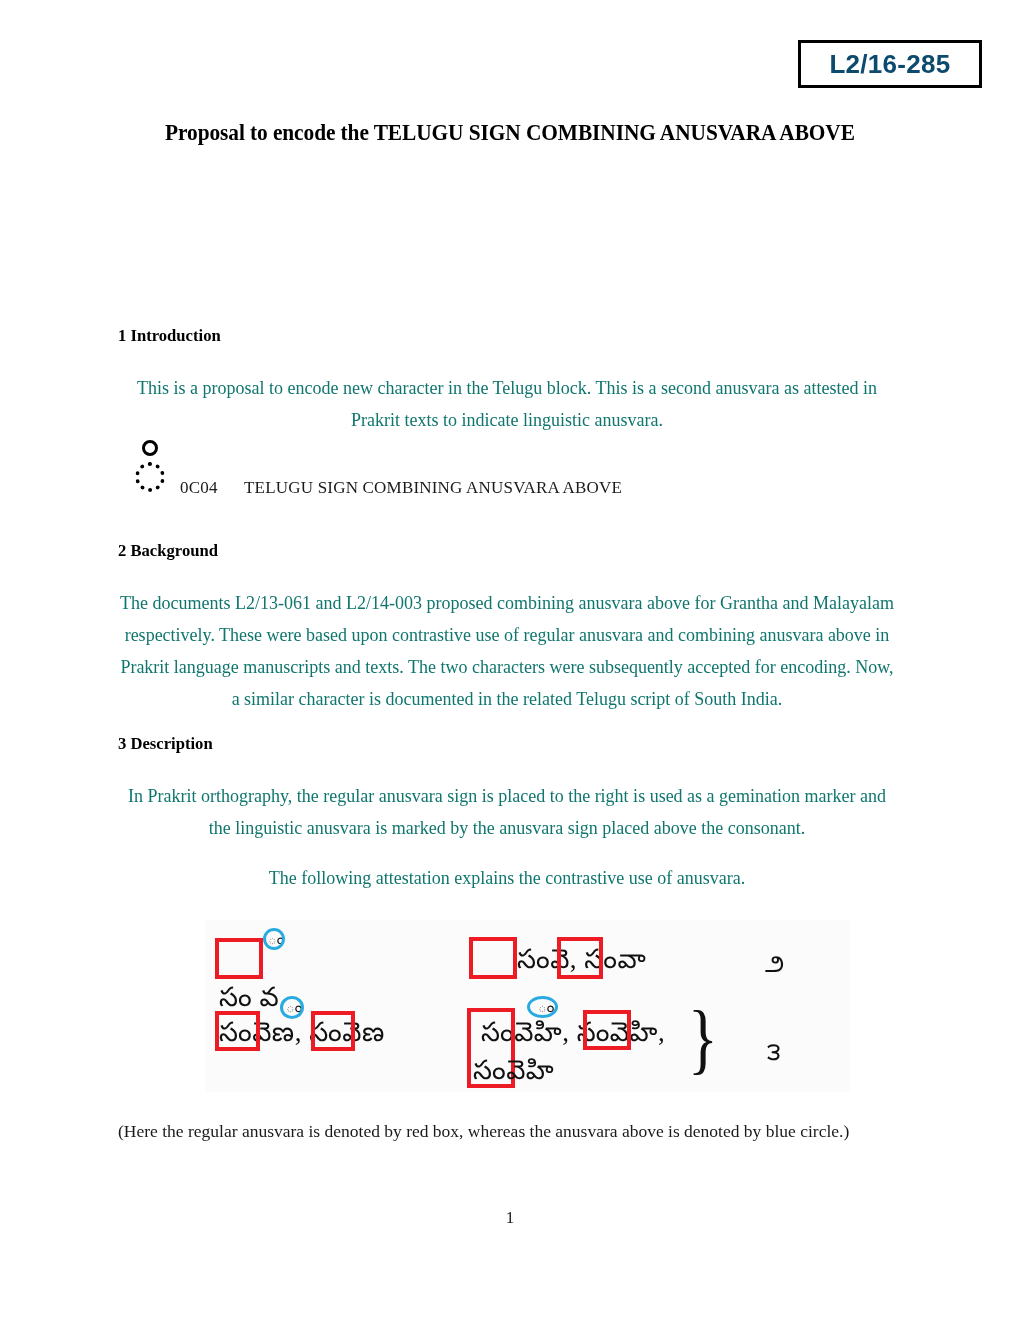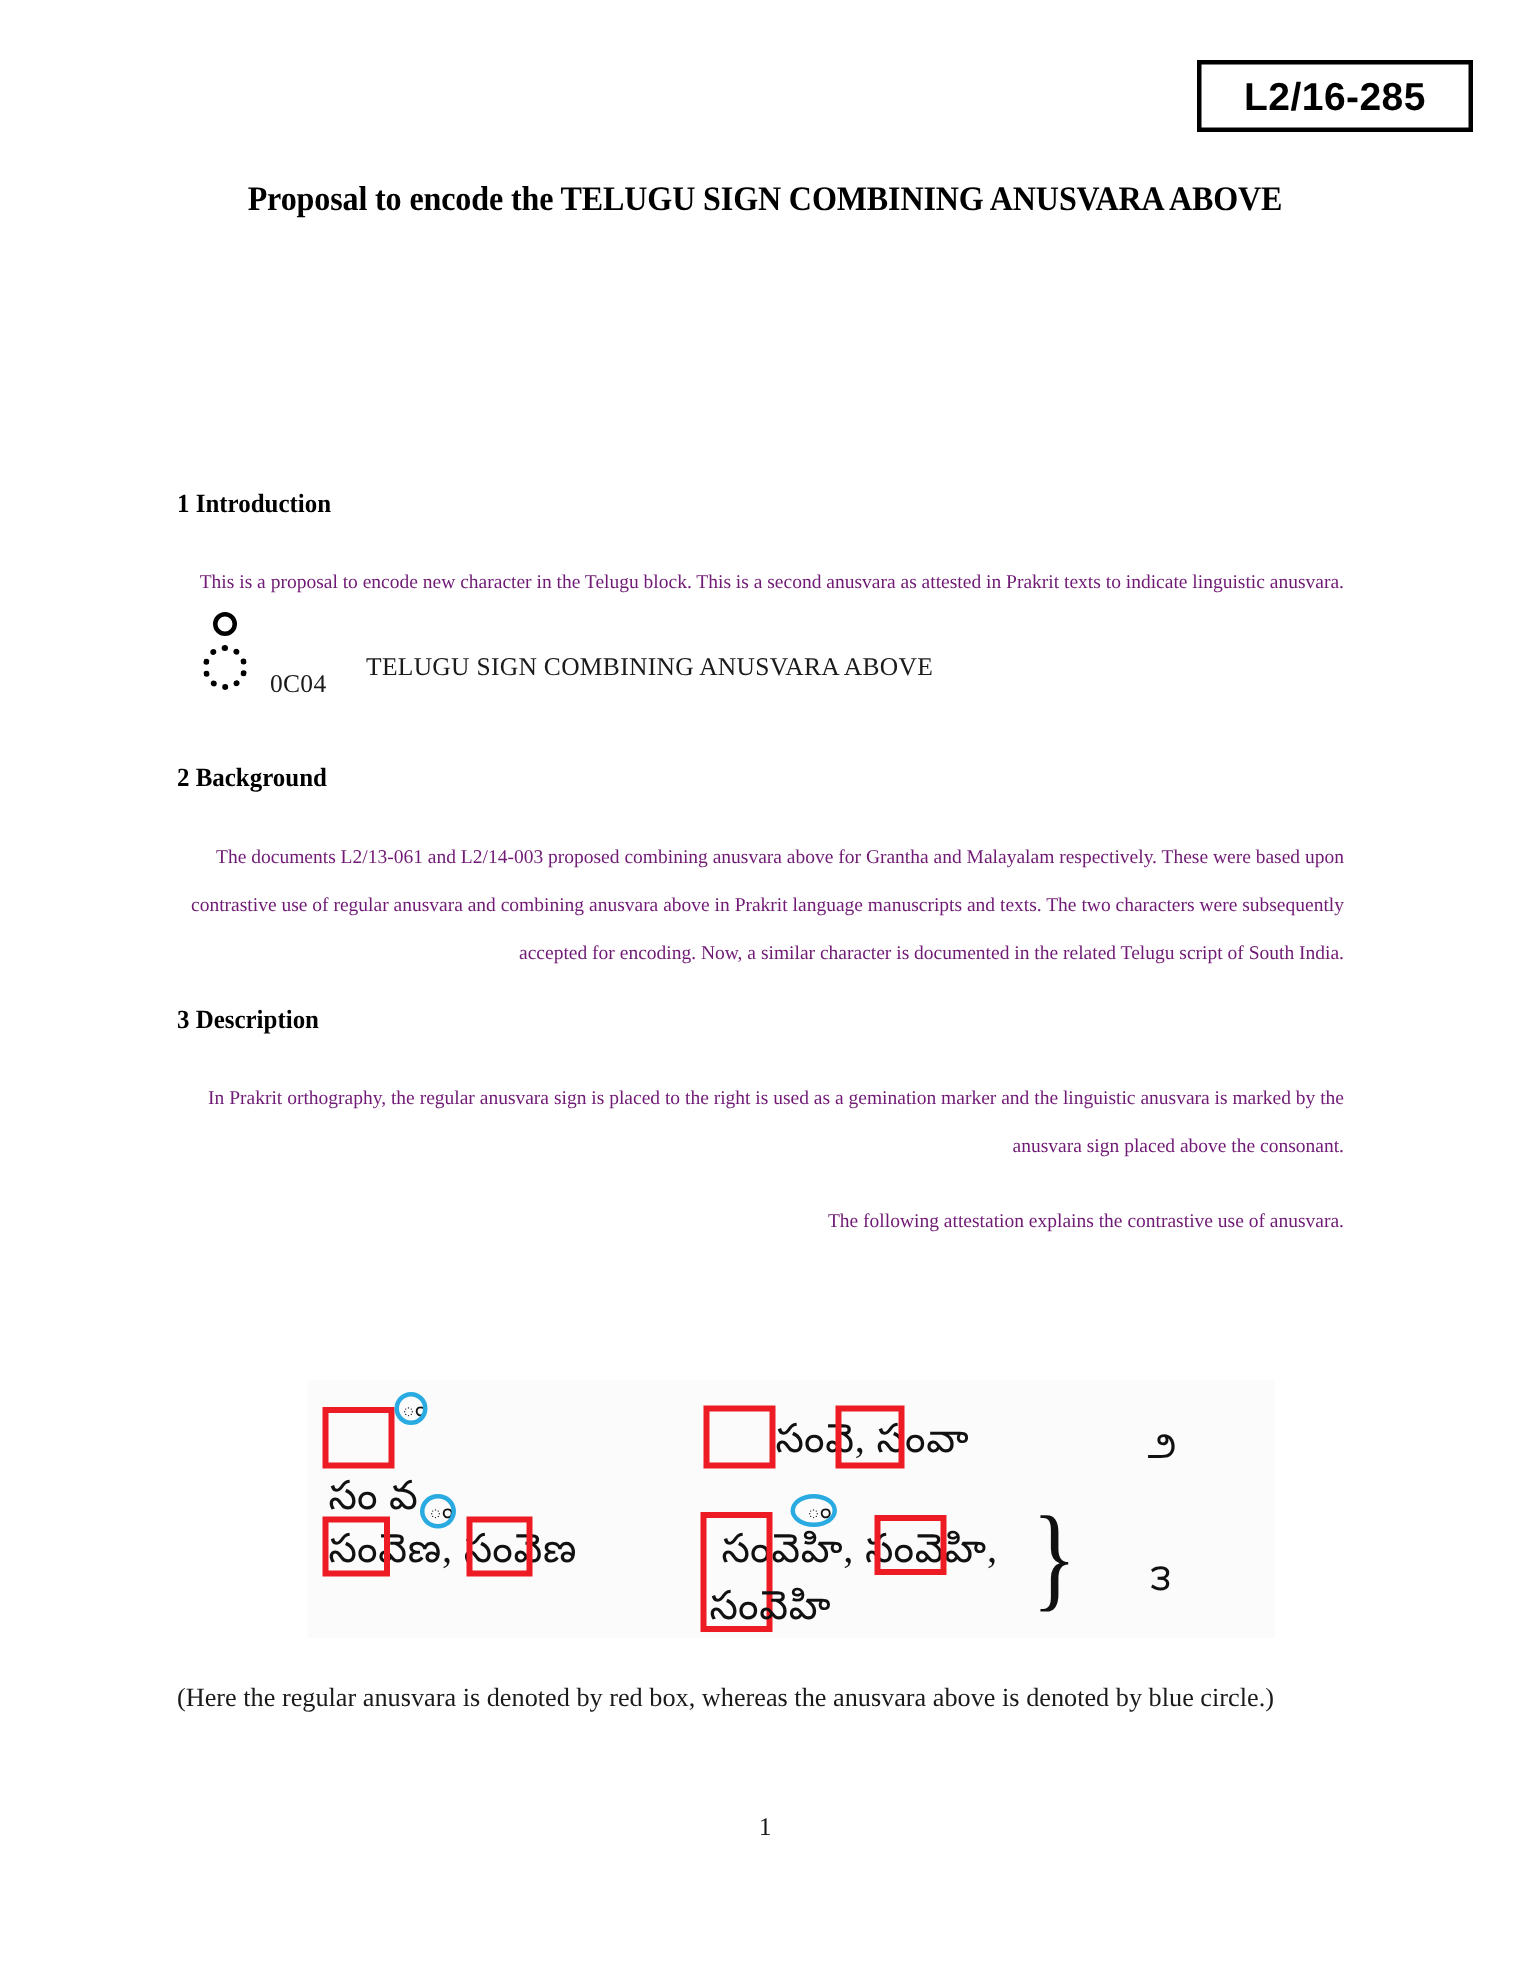--- a/index.html
+++ b/index.html
@@ -33,21 +33,21 @@
     background: #ffffff;
     display: flex;
     align-items: center;
     justify-content: center;
   }
   .docnum-text {
     font-family: "Liberation Sans", "DejaVu Sans", sans-serif;
     font-weight: bold;
     font-size: 26px;
     letter-spacing: 0.3px;
-    color: #000000;
+    color: #0c4a6e;
     line-height: 1;
   }
 
   
   .title {
     position: absolute;
     left: 60px;
     top: 120px;
     width: 900px;
     text-align: center;
@@ -82,25 +82,25 @@
   }
   h2.sec {
     font-size: 17.5px;
     font-weight: bold;
     margin: 0 0 26px 0;
     transform: scaleX(0.95);
     transform-origin: left center;
     color: #000;
   }
   p.para {
-    font-size: 13px;
+    font-size: 18px;
     line-height: 32px;
     margin: 0;
-    color: #701a75;
-    text-align: right;
+    color: #0f766e;
+    text-align: center;
   }
   .sec-block { margin-bottom: 0; }
   .spacer-md { height: 30px; }
   .spacer-sm { height: 18px; }
 
   
   .glyph-row {
     position: relative;
     height: 72px;
     margin-top: 2px;
@@ -136,21 +136,21 @@
     position: absolute;
     left: 62px;
     top: 40px;
     font-size: 17px;
     letter-spacing: 0.2px;
     text-align: center;
   }
   .glyph-name {
     position: absolute;
     left: 126px;
-    top: 29px;
+    top: 40px;
     font-size: 17px;
     letter-spacing: 0.2px;
   }
 
   
   .figure {
     position: absolute;
     left: 205px;
     top: 920px;
     width: 645px;

